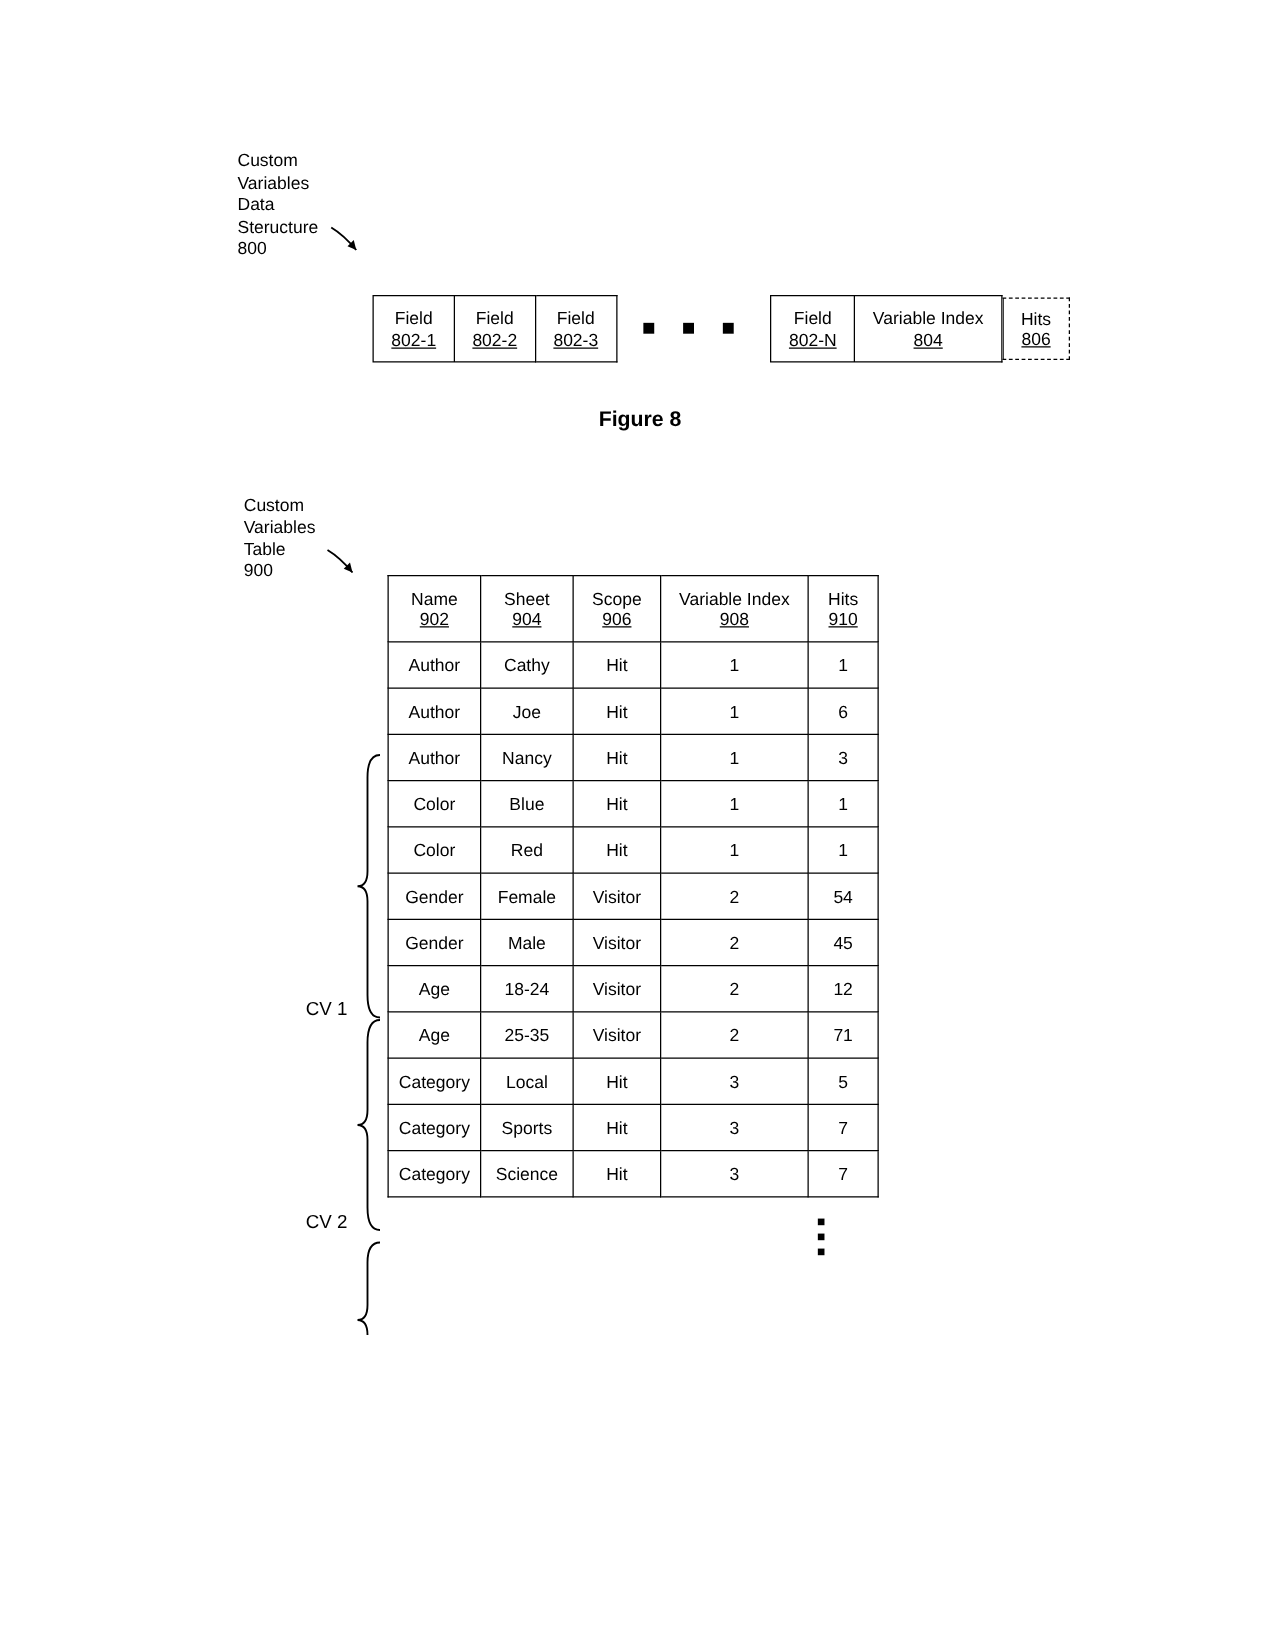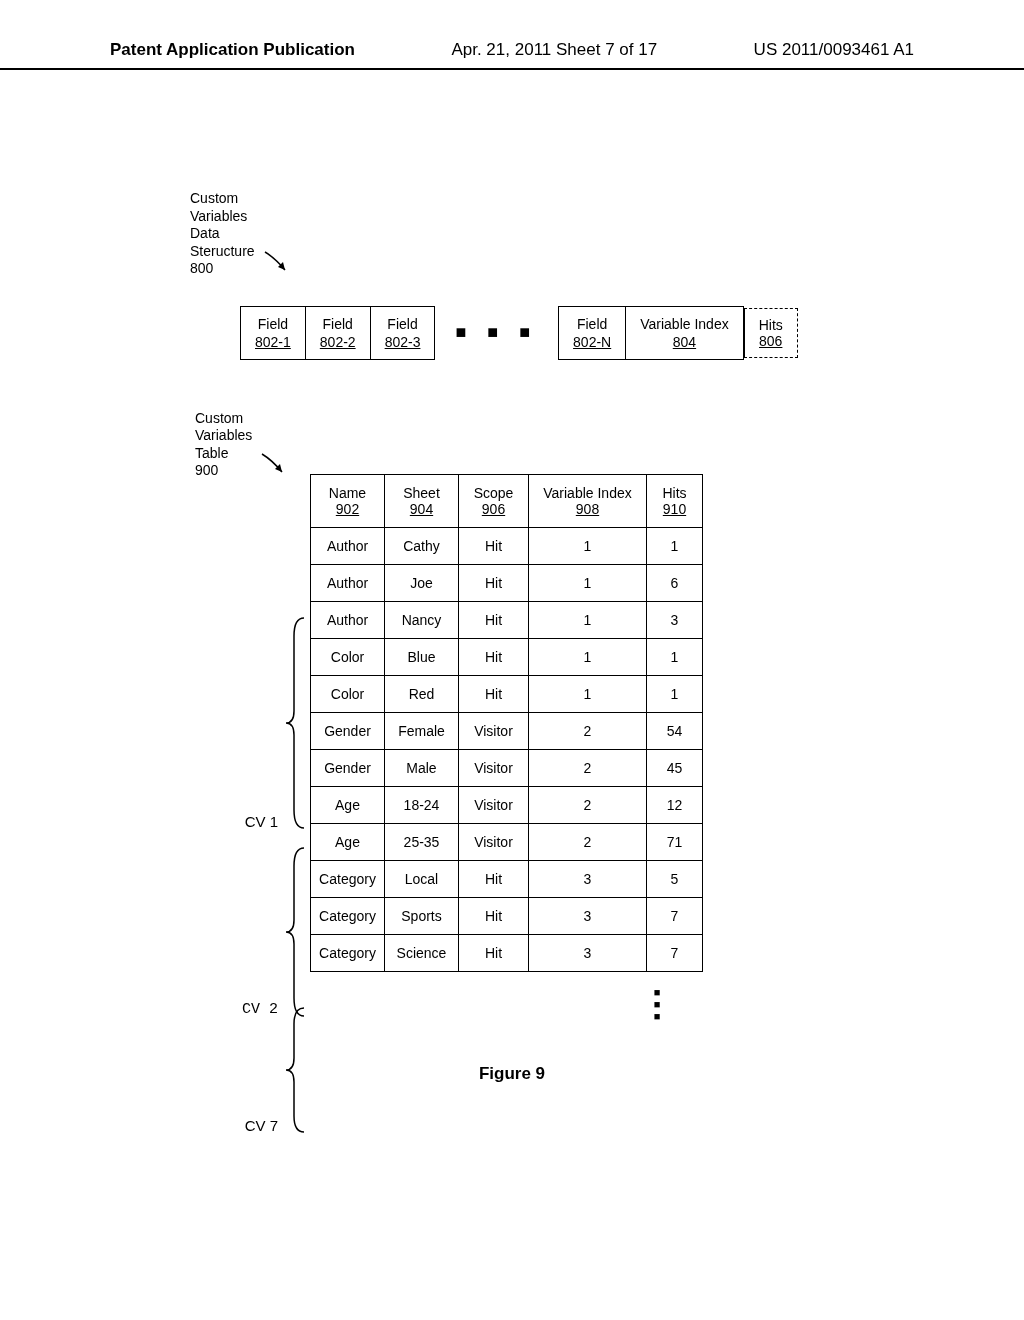--- a/index.html
+++ b/index.html
@@ -41,20 +41,21 @@
       gap: 8px;
       margin-left: 80px;
       margin-top: 80px;
     }
     .arrow-svg { display: block; }
     .fig8-row {
       display: flex;
       align-items: center;
       margin-top: 28px;
       margin-left: 130px;
+      justify-content: center;
     }
     .f8cell {
       border: 1px solid #000;
       padding: 8px 14px;
       font-size: 14px;
       text-align: center;
       line-height: 1.3;
     }
     .f8cell + .f8cell { border-left: none; }
     .u { text-decoration: underline; }
@@ -130,25 +131,20 @@
       font-weight: bold;
       font-size: 17px;
       margin-top: 42px;
     }
   </style>
 </head>
 <body>
 
 <div class="page">
 
-  <div class="header">
-    <span class="left">Patent Application Publication</span>
-    <span class="center">Apr. 21, 2011 Sheet 7 of 17</span>
-    <span class="right">US 2011/0093461 A1</span>
-  </div>
 
   <div class="content">
 
     <div class="struct-label-wrap">
       <div class="struct-label">Custom
 Variables
 Data
 Steructure
 800</div>
       <svg class="arrow-svg" width="30" height="30" viewBox="0 0 30 30">
@@ -178,20 +174,21 @@
       <div class="f8cell">
         <div>Variable Index</div>
         <div class="u">804</div>
       </div>
       <div class="hits-box">
         <div>Hits</div>
         <div class="u">806</div>
       </div>
     </div>
 
+    <div class="fig-caption">Figure 8</div>
 
     <div class="fig9-label-wrap">
       <div class="struct-label">Custom
 Variables
 Table
 900</div>
       <svg class="arrow-svg" width="30" height="30" viewBox="0 0 30 30">
         <path d="M 2 4 Q 12 10 22 22" stroke="#000" stroke-width="1.5" fill="none"></path>
         <path d="M 22 22 L 15 19 L 20 14 Z" fill="#000"></path>
       </svg>
@@ -199,21 +196,21 @@
 
     <div class="fig9-layout">
 
       <div class="cv-labels">
         <div class="cv-group" style="top:142px;">
           <span class="cv-text">CV 1</span>
           <svg width="22" height="214" viewBox="0 0 22 214">
             <path d="M 20 2 Q 10 2 10 20 L 10 95 Q 10 107 2 107 Q 10 107 10 119 L 10 194 Q 10 212 20 212" stroke="#000" stroke-width="1.5" fill="none"></path>
           </svg>
         </div>
-        <div class="cv-group" style="top:372px;font-family:Liberation Mono, monospace;">
+        <div class="cv-group" style="top:354px;">
           <span class="cv-text">CV 2</span>
           <svg width="22" height="172" viewBox="0 0 22 172">
             <path d="M 20 2 Q 10 2 10 20 L 10 74 Q 10 86 2 86 Q 10 86 10 98 L 10 152 Q 10 170 20 170" stroke="#000" stroke-width="1.5" fill="none"></path>
           </svg>
         </div>
         <div class="cv-group" style="top:532px;">
           <span class="cv-text">CV 7</span>
           <svg width="22" height="128" viewBox="0 0 22 128">
             <path d="M 20 2 Q 10 2 10 18 L 10 52 Q 10 64 2 64 Q 10 64 10 76 L 10 110 Q 10 126 20 126" stroke="#000" stroke-width="1.5" fill="none"></path>
           </svg>
@@ -329,16 +326,15 @@
               <td>Hit</td>
               <td>3</td>
               <td>7</td>
             </tr>
           </tbody>
       </table>
     </div>
 
     <div class="dots-v">■<br>■<br>■</div>
 
-    <div class="fig9-caption">Figure 9</div>
 
   </div>
 </div>
 
 </body></html>

